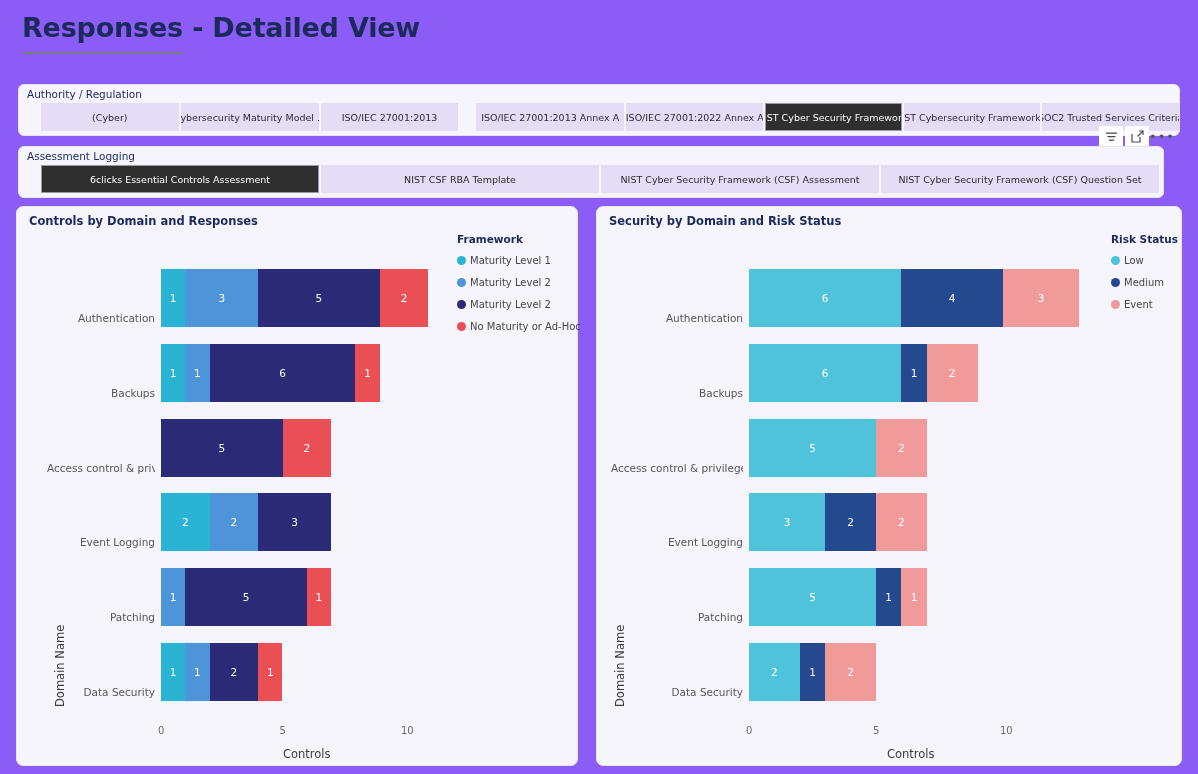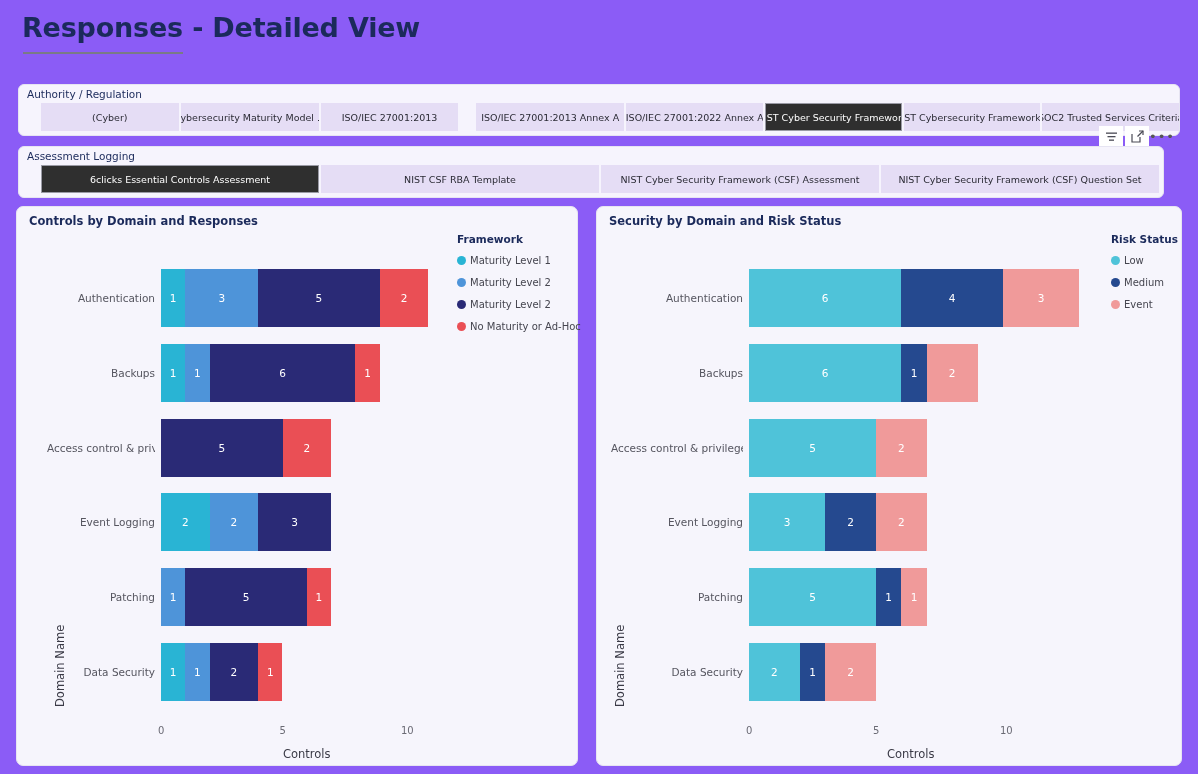--- a/index.html
+++ b/index.html
@@ -101,21 +101,21 @@
   .axis-title-x {
     position: absolute;
     font-size: 11.5px; color: #3a3a46;
     white-space: nowrap;
   }
   .cat-label {
     position: absolute;
     font-size: 10.5px; color: #55555f;
     text-align: right;
     white-space: nowrap; overflow: hidden;
-    height: 14px; line-height: 14px;
+    height: 14px; line-height: 14px; margin-top: 20px;
   }
   .tick-label {
     position: absolute;
     font-size: 10px; color: #6a6a74;
     white-space: nowrap;
   }
   .bar-row { position: absolute; display: flex; height: 58px; }
   .seg {
     height: 100%;
     display: flex; align-items: center; justify-content: center;

